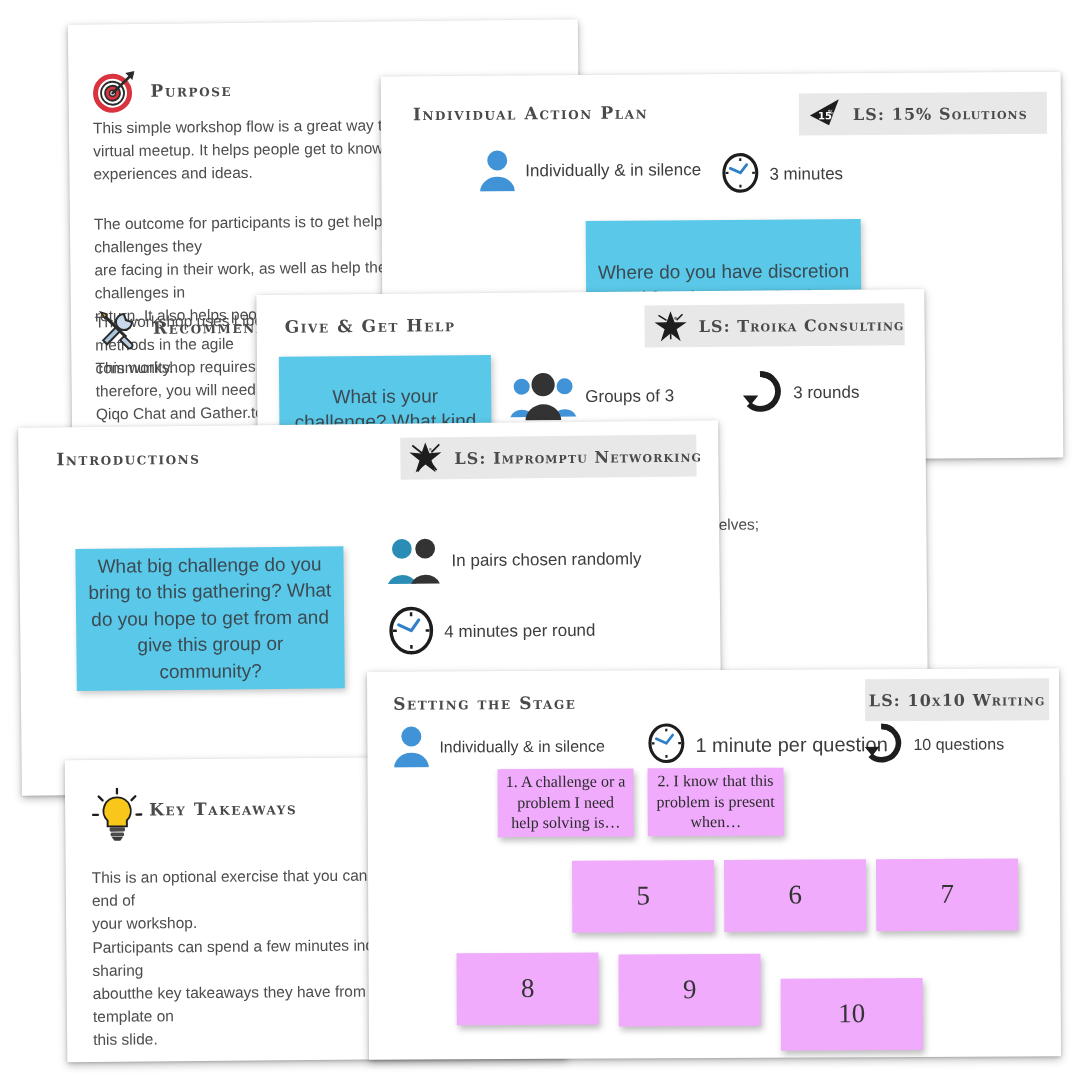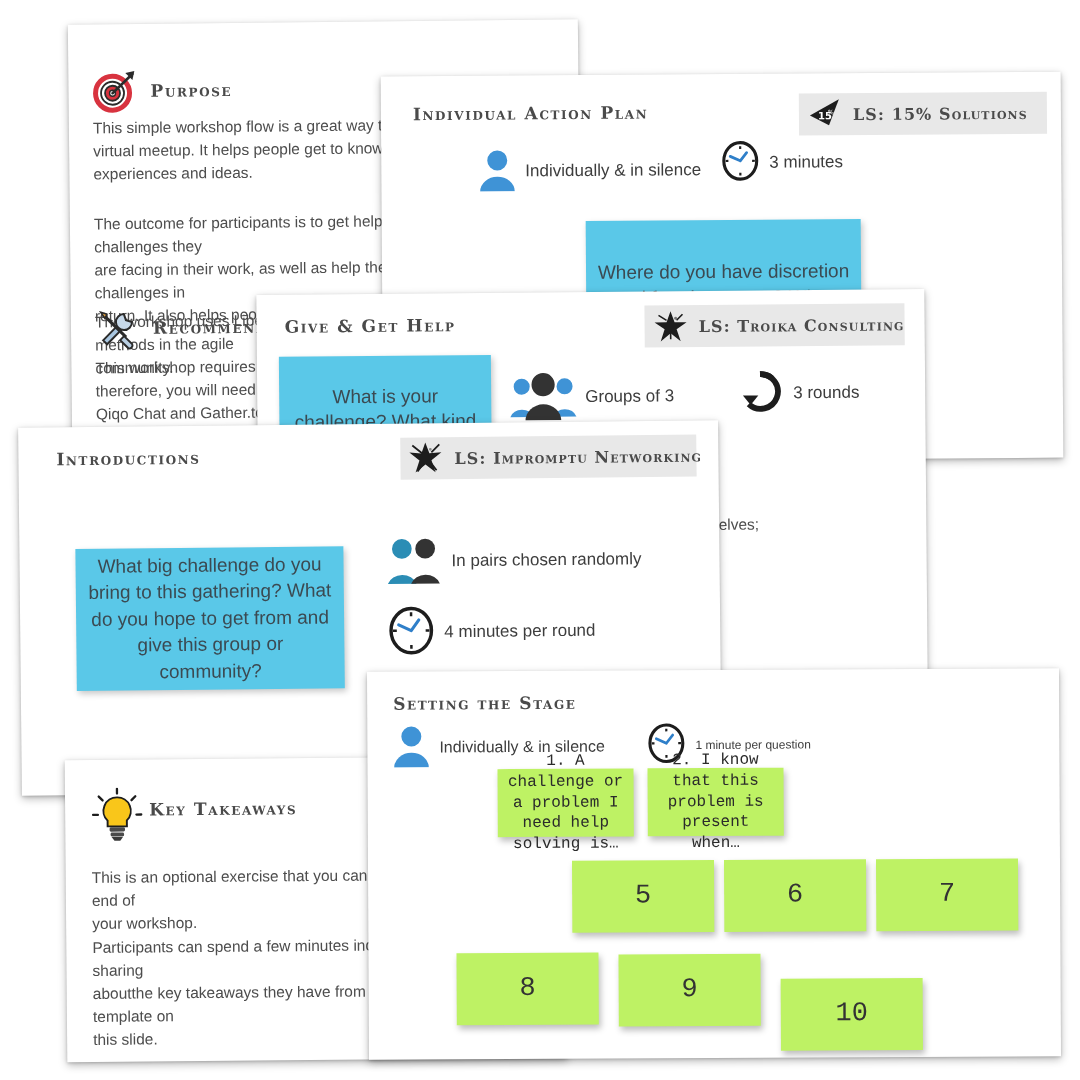--- a/index.html
+++ b/index.html
@@ -96,27 +96,27 @@
     text-align: center;
     font-family: "Liberation Sans", sans-serif;
     box-shadow: 2px 3px 6px rgba(0,0,0,0.22);
     box-sizing: border-box;
     padding: 6px 10px;
   }
 
   
   .sticky-blue {
     position: absolute;
-    background: #bef264;
+    background: #f0abfc;
     color: #2b2b2b;
     display: flex;
     align-items: center;
     justify-content: center;
     text-align: center;
-    font-family: Liberation Mono, monospace;
+    font-family: Liberation Serif, serif;
     box-shadow: 2px 4px 6px rgba(0,0,0,0.26);
     box-sizing: border-box;
     padding: 4px 7px;
     line-height: 1.25;
   }
   .sticky-blue.num { font-size: 27px; color: #333; }
   .sticky-blue.small { font-size: 12.5px; }
   .sticky-blue.mid { font-size: 16px; line-height: 1.3; }
 </style>
 </head>
@@ -189,21 +189,21 @@
     <div class="meta" style="left:96px; top:72px;">
       <span>
         <svg viewBox="0 0 44 48" width="40" height="44">
           <circle cx="22" cy="14" r="11" fill="#3f93d6"></circle>
           <path d="M3 48 a19 16 0 0 1 38 0 z" fill="#3f93d6"></path>
         </svg>
       </span>
       <span class="meta-label">Individually &amp; in silence</span>
     </div>
 
-    <div class="meta" style="left:338px; top:66px;align-items:center;">
+    <div class="meta" style="left:338px; top:78px;align-items:center;">
       <span>
         <svg viewBox="0 0 46 46" width="42" height="42">
           <ellipse cx="23" cy="23" rx="18" ry="20" fill="#fff" stroke="#1d1d1d" stroke-width="3.4"></ellipse>
           <path d="M23 7 v3 M23 36 v3 M7 23 h3 M36 23 h3" stroke="#1d1d1d" stroke-width="2.4"></path>
           <path d="M23 23 L12 18 M23 23 L30 14" stroke="#2f7fc9" stroke-width="3" stroke-linecap="round"></path>
         </svg>
       </span>
       <span class="meta-label">3 minutes</span>
     </div>
 
@@ -331,42 +331,55 @@
 your workshop.</div>
     <div class="body-text" style="left:26px; top:176px; width:460px;">Participants can spend a few minutes individually writing down or sharing
 aboutthe key takeaways they have from the workshop using the template on
 this slide.</div>
   </div>
 
   <div class="card" style="left:368px; top:670px; width:692px; height:388px; transform:rotate(-0.3deg);">
 
     <div class="slide-title" style="left:26px; top:22px;">Setting the Stage</div>
 
+    <div class="ls-badge" style="left:498px; top:10px; width:184px; justify-content:center; padding:0 10px;">
+      <span class="ls-label">LS: 10x10 Writing</span>
+    </div>
 
     <div class="meta" style="left:24px; top:52px;">
       <span>
         <svg viewBox="0 0 44 48" width="40" height="44">
           <circle cx="22" cy="14" r="11" fill="#3f93d6"></circle>
           <path d="M3 48 a19 16 0 0 1 38 0 z" fill="#3f93d6"></path>
         </svg>
       </span>
       <span class="meta-label" style="font-size:16px;">Individually &amp; in silence</span>
     </div>
 
     <div class="meta" style="left:278px; top:52px;">
       <span>
         <svg viewBox="0 0 46 46" width="42" height="42">
           <ellipse cx="23" cy="23" rx="18" ry="20" fill="#fff" stroke="#1d1d1d" stroke-width="3.4"></ellipse>
           <path d="M23 7 v3 M23 36 v3 M7 23 h3 M36 23 h3" stroke="#1d1d1d" stroke-width="2.4"></path>
           <path d="M23 23 L12 18 M23 23 L30 14" stroke="#2f7fc9" stroke-width="3" stroke-linecap="round"></path>
         </svg>
       </span>
-      <span class="meta-label" style="font-size:12px;">1 minute per question</span>
-    </div>
-
+      <span class="meta-label" style="font-size:20px;">1 minute per question</span>
+    </div>
+
+    <div class="meta" style="left:490px; top:50px;">
+      <span>
+        <svg viewBox="0 0 52 52" width="48" height="48">
+          <path d="M26 8 a18 18 0 1 1 -12 31" fill="none" stroke="#1d1d1d" stroke-width="6" stroke-linecap="butt"></path>
+          <path d="M26 8 a18 18 0 0 1 12 4" fill="none" stroke="#1d1d1d" stroke-width="6"></path>
+          <path d="M8 30 l8 10 l8 -10 z" fill="#1d1d1d"></path>
+        </svg>
+      </span>
+      <span class="meta-label" style="font-size:16px;">10 questions</span>
+    </div>
 
     <div class="sticky-blue mid" style="left:130px; top:98px; width:136px; height:68px;">1. A challenge or a problem I need help solving is…</div>
     <div class="sticky-blue mid" style="left:280px; top:98px; width:136px; height:68px;">2. I know that this problem is present when…</div>
 
     <div class="sticky-blue num" style="left:204px; top:190px; width:142px; height:72px;">5</div>
     <div class="sticky-blue num" style="left:356px; top:190px; width:142px; height:72px;">6</div>
     <div class="sticky-blue num" style="left:508px; top:190px; width:142px; height:72px;">7</div>
 
     <div class="sticky-blue num" style="left:88px; top:282px; width:142px; height:72px;">8</div>
     <div class="sticky-blue num" style="left:250px; top:284px; width:142px; height:72px;">9</div>

